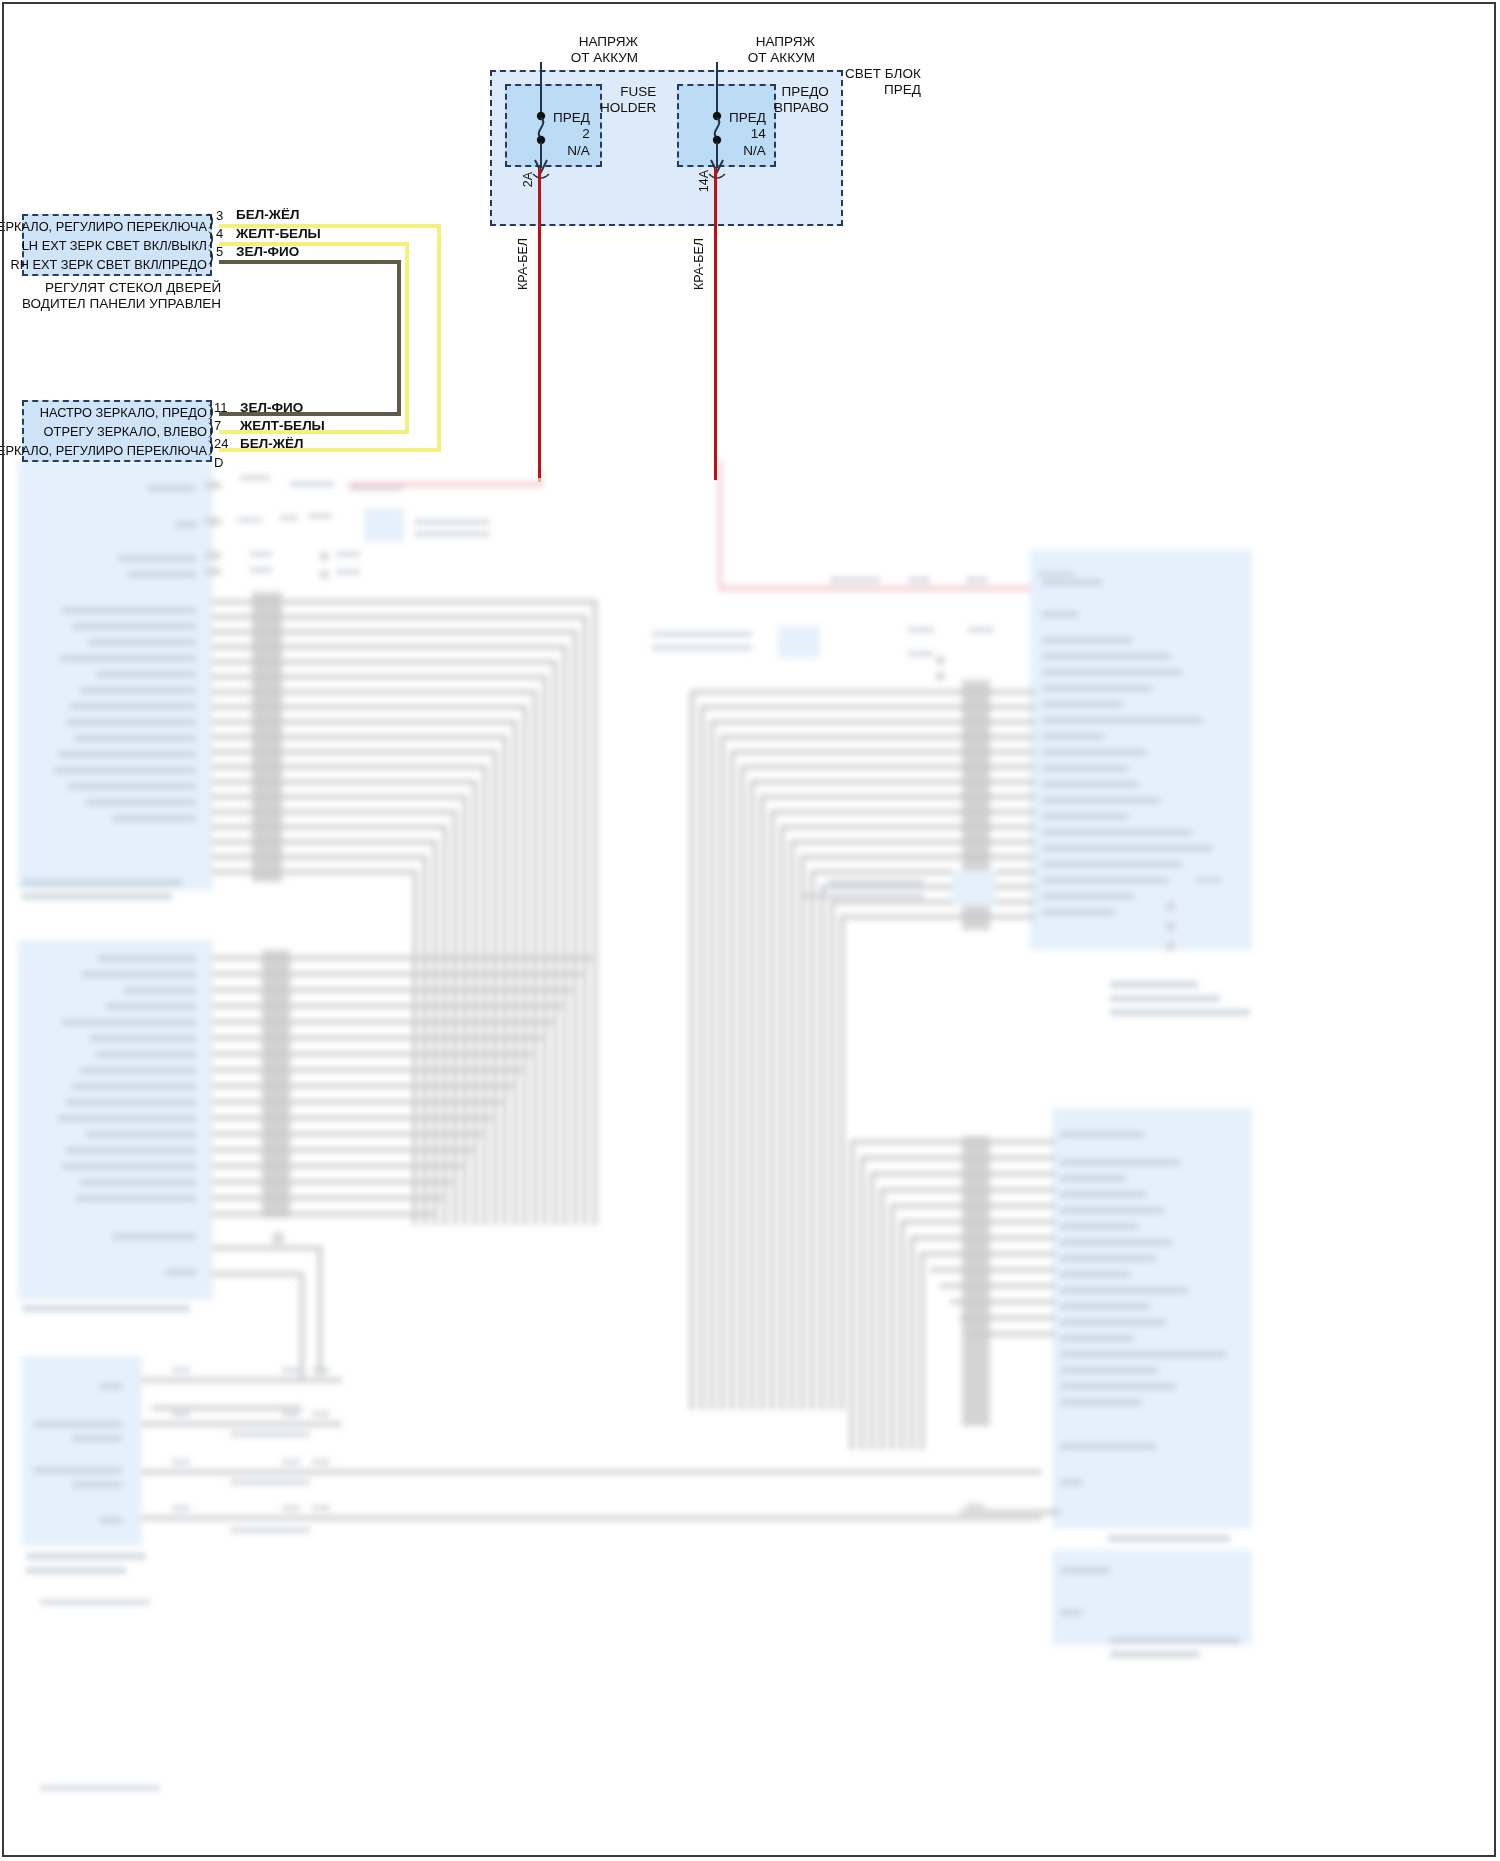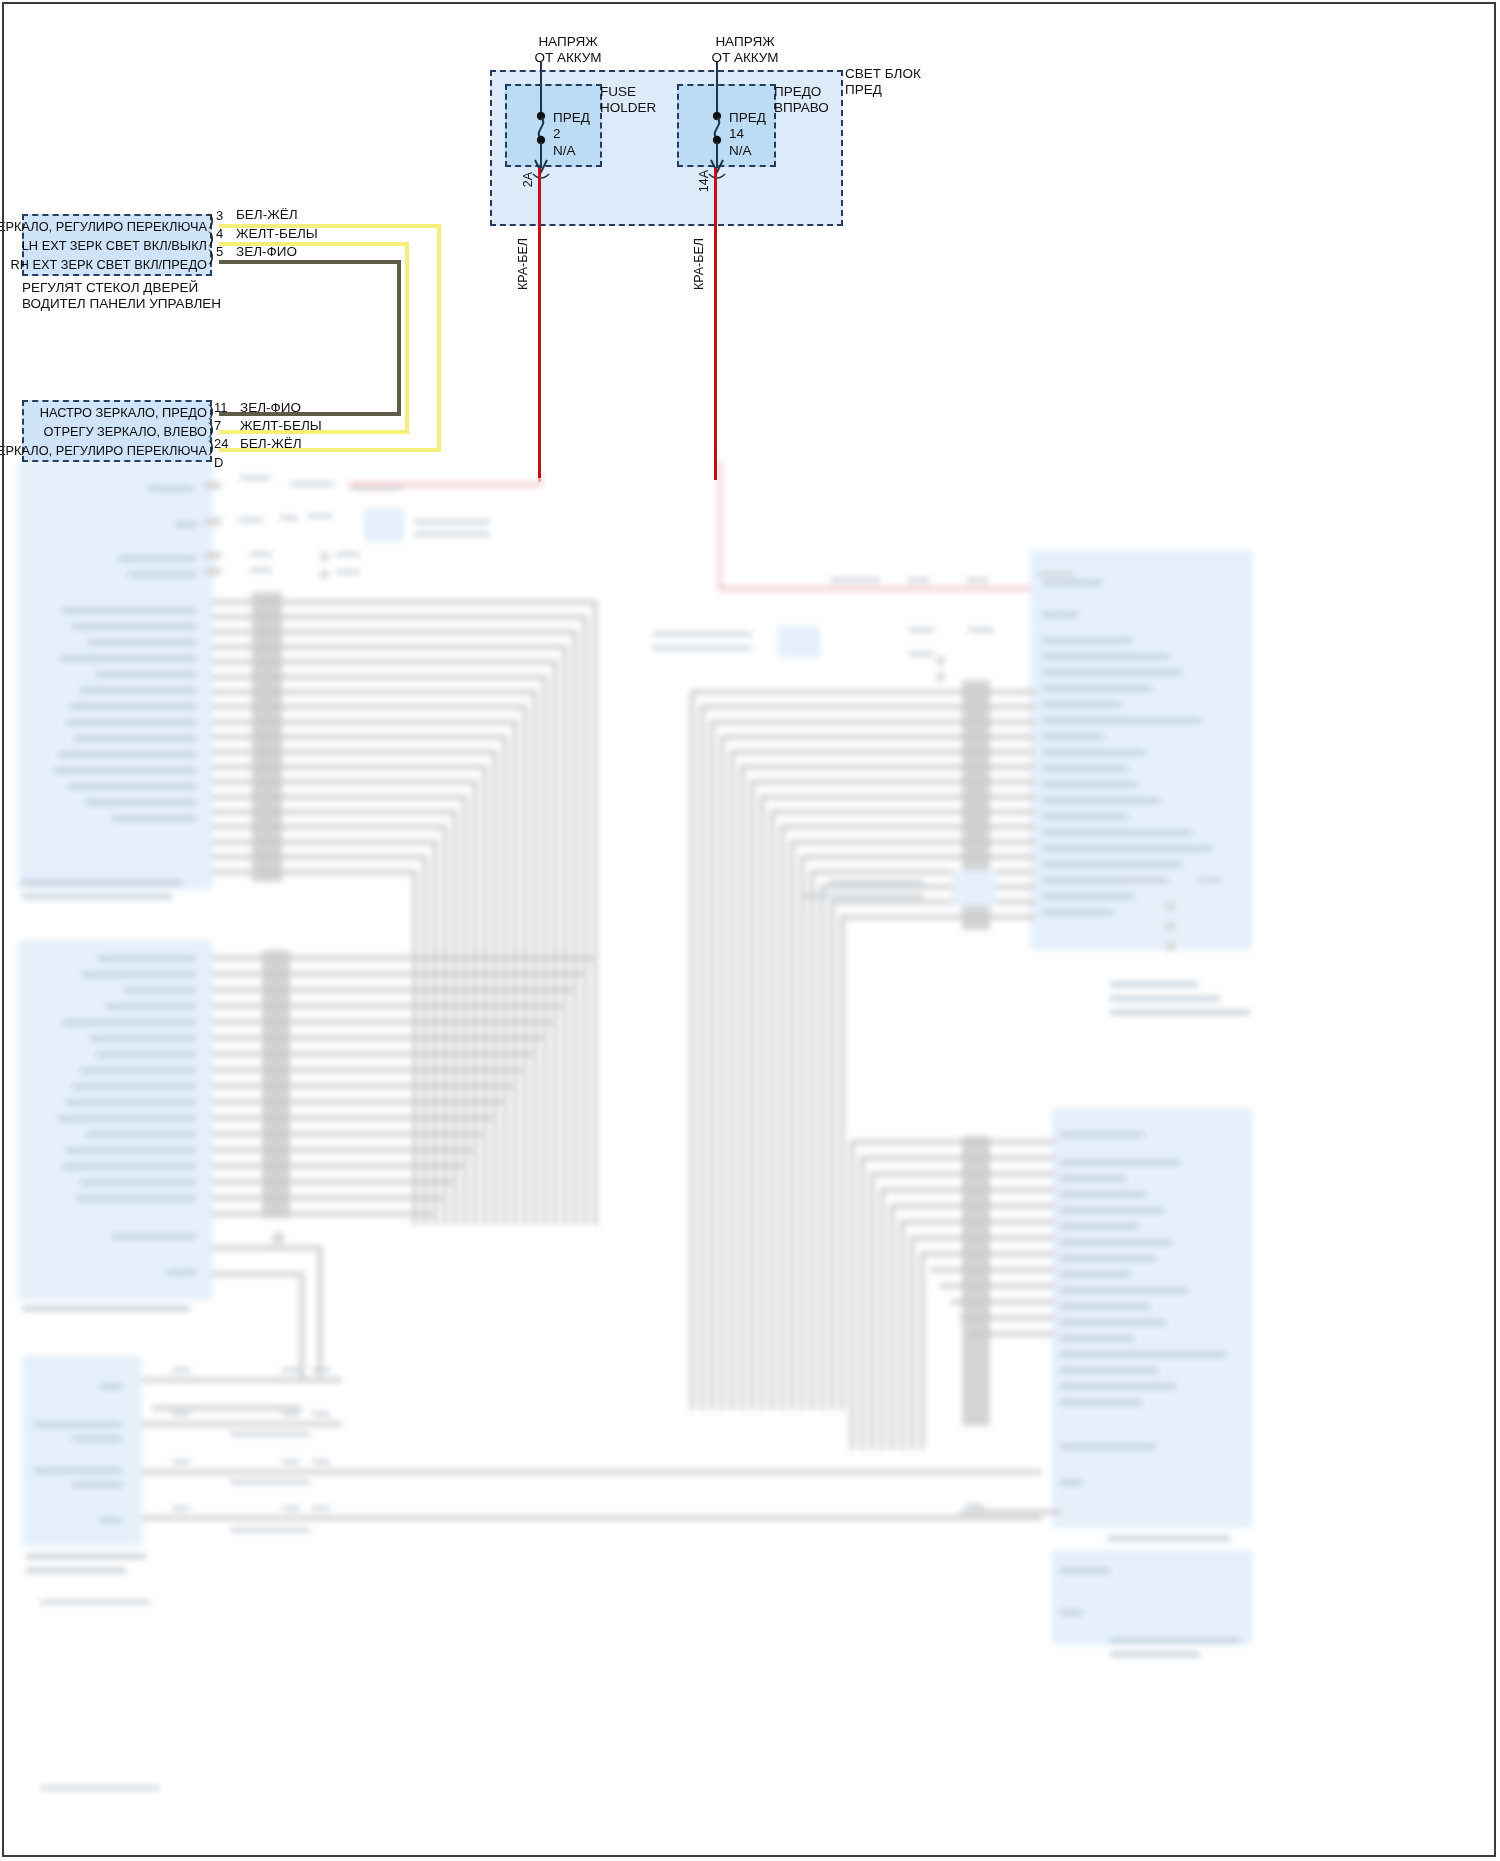--- a/index.html
+++ b/index.html
@@ -1,21 +1,21 @@
 <!DOCTYPE html>
 <html><head>
 <meta charset="utf-8">
 <style>
   html,body{margin:0;padding:0;background:#ffffff;}
   body{font-family:"Liberation Sans",sans-serif;}
   #page{position:relative;width:1500px;height:1861px;background:#ffffff;overflow:hidden;}
 
   
   .abs{position:absolute;}
-  .txt{font-size:13.5px;color:#111;line-height:1.22;white-space:pre;}
+  .txt{font-size:13.5px;color:#111;line-height:1.22;white-space:pre;text-align:right;}
   .txt-sm{font-size:12.5px;color:#111;white-space:pre;}
   .vert{writing-mode:vertical-rl;transform:rotate(180deg);}
 
   
   .dashed{border:2px dashed #253a5e;}
   .fill-lt{background:#dceafa;}
   .fill-md{background:#bcdcf5;}
 
   
   .conn{background:#cfe4f8;border:2px dashed #26405f;box-sizing:border-box;}
@@ -25,21 +25,21 @@
   
   .wire{position:absolute;}
   .w-red{background:#c10f14;}
   .w-pink{background:#f2a7ae;}
   .w-yel{background:#f6f07a;}
   .w-olv{background:#5f5b49;}
 
   
   .pin{position:absolute;font-size:17px;color:#1a1a1a;font-family:"Liberation Serif",serif;}
   .pnum{position:absolute;font-size:13px;color:#111;}
-  .wname{position:absolute;font-size:13.5px;color:#111;white-space:pre;}
+  .wname{position:absolute;font-size:13.5px;color:#111;white-space:pre;font-weight:bold;}
 
   
   #blurlayer{position:absolute;left:0;top:460px;width:1500px;height:1401px;
              filter:blur(3.4px) opacity(0.55);}
   .bb{position:absolute;background:#cfe4f8;}
   .bl{position:absolute;background:#9a9a9a;}
   .blv{position:absolute;background:#9a9a9a;}
   .btxt{position:absolute;background:#8fa6b8;height:5px;border-radius:1px;}
   .btxt2{position:absolute;background:#9aa9b5;height:4px;border-radius:1px;}
   .bpin{position:absolute;background:#b0b0b0;}

